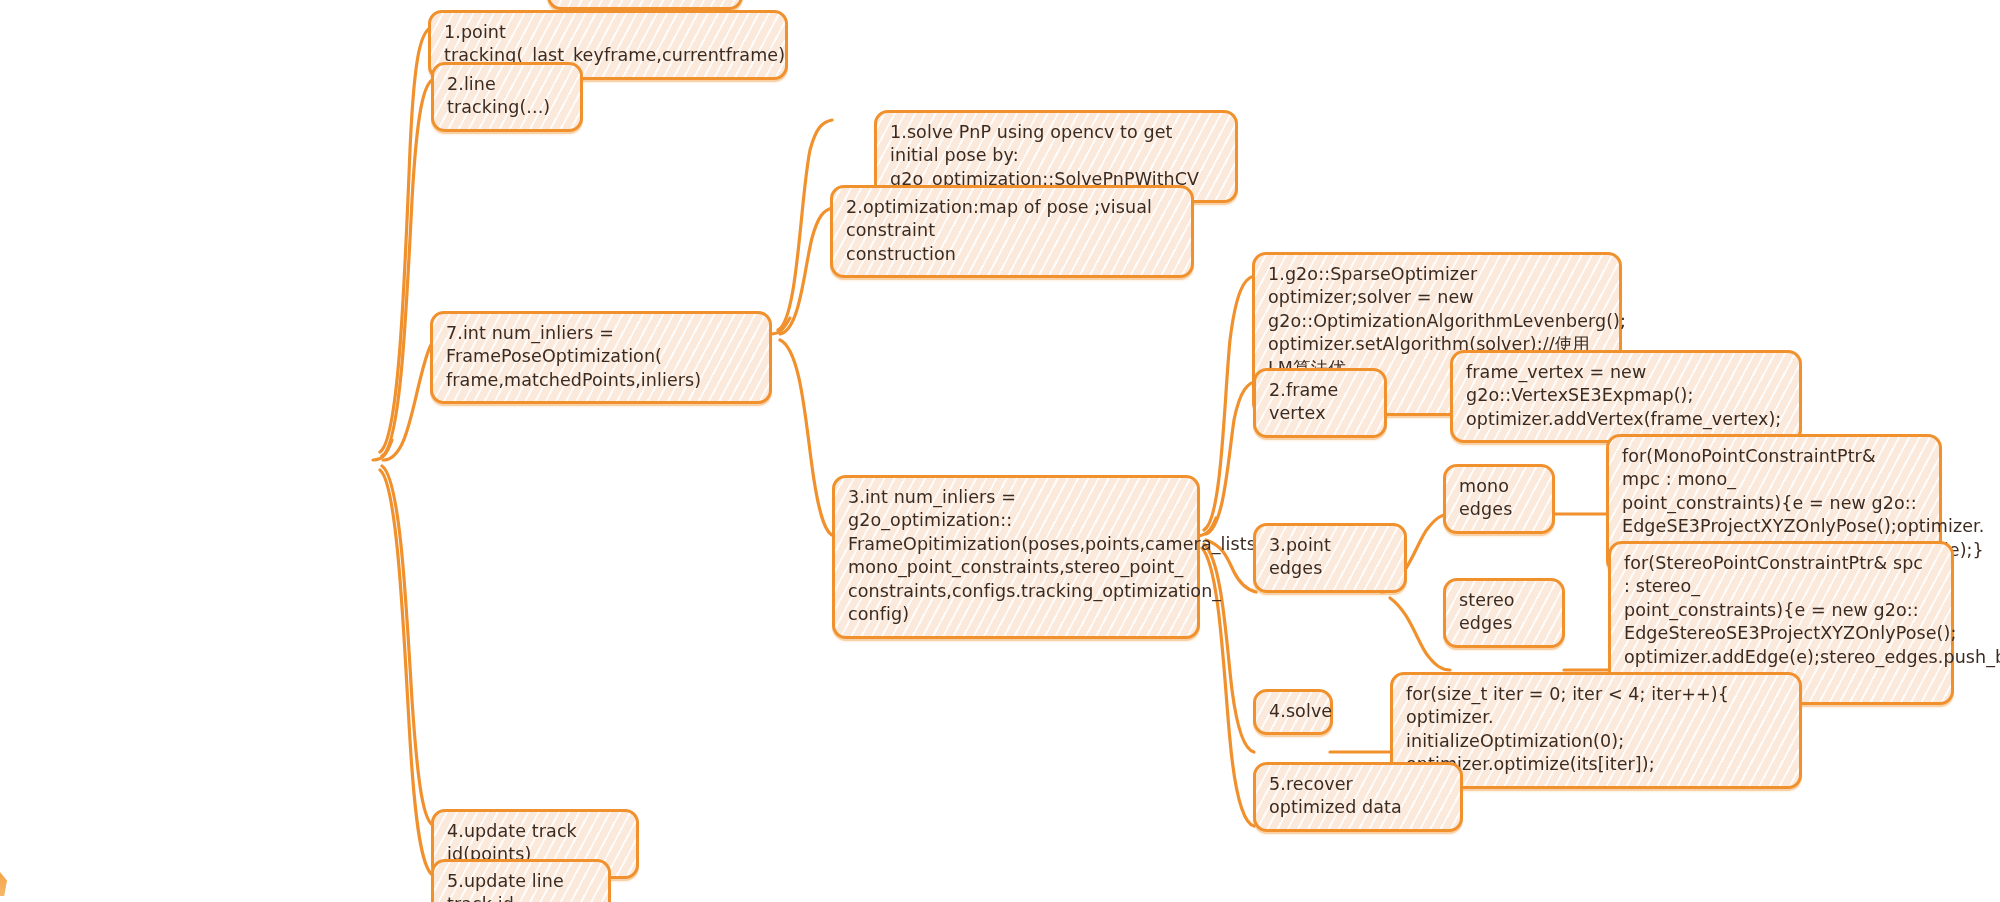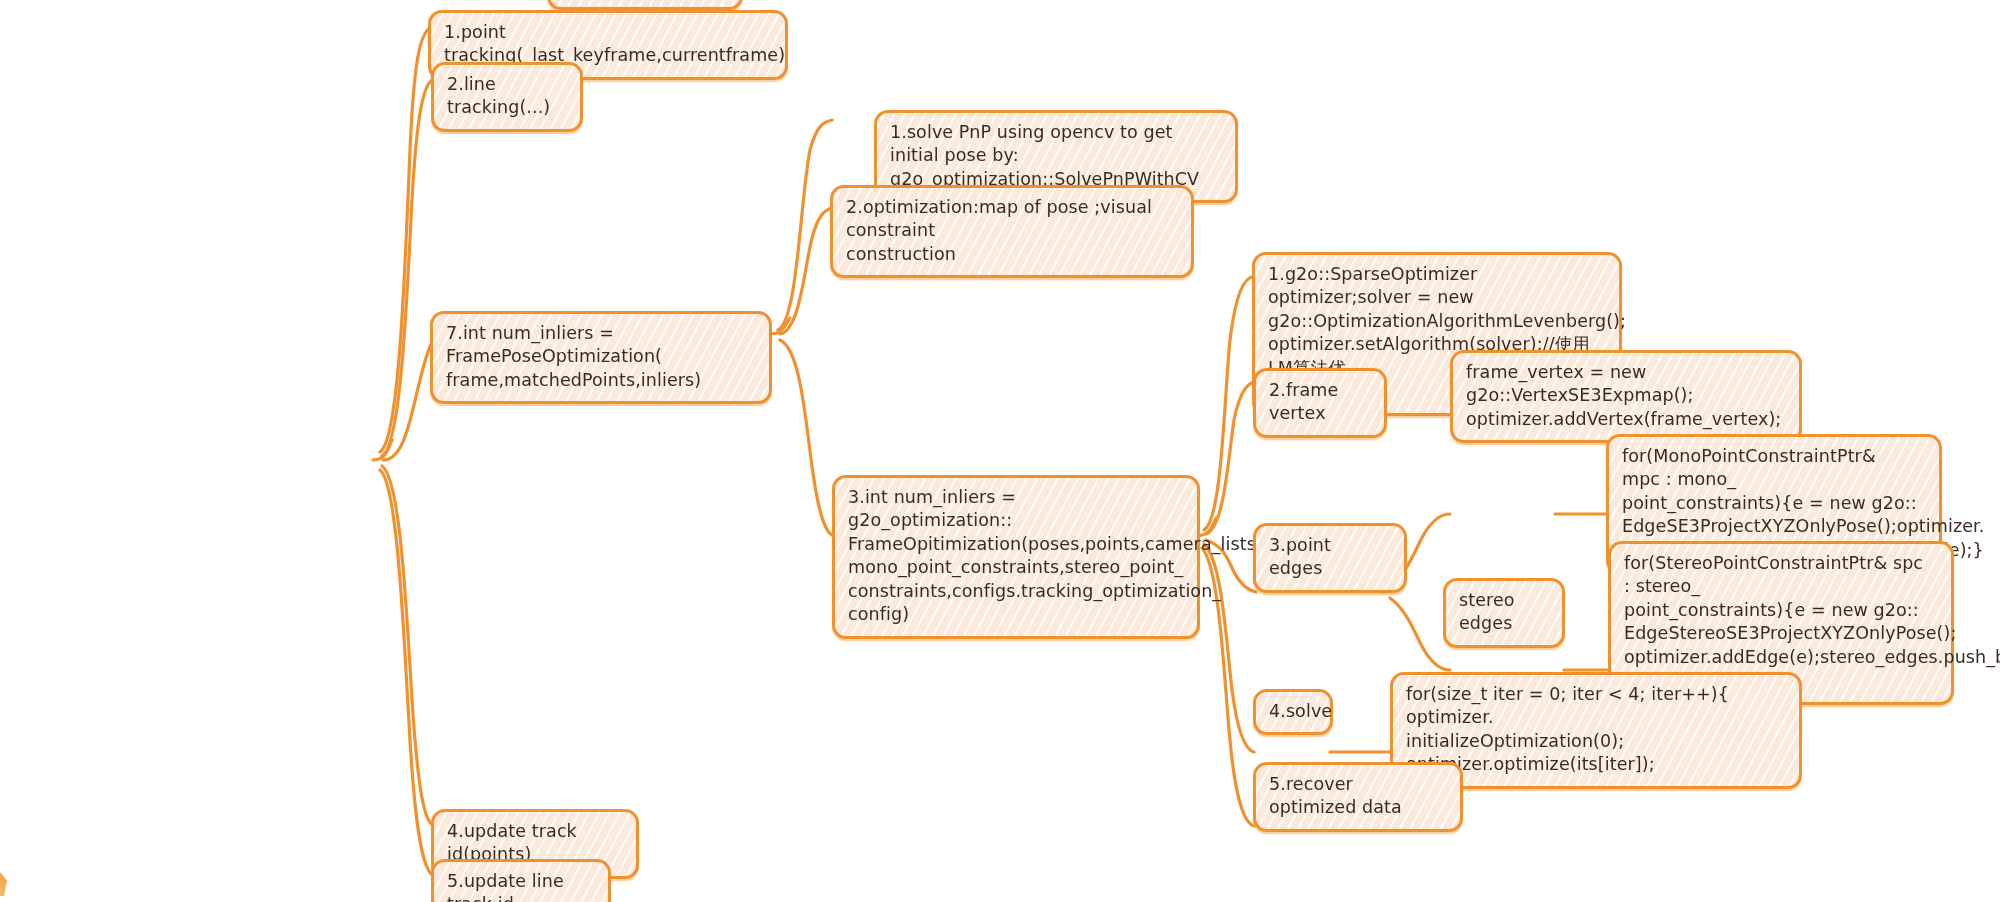--- a/index.html
+++ b/index.html
@@ -140,20 +140,21 @@
 optimizer.setAlgorithm(solver);//使用LM算法优
 化</div>
 
   <div class="node" style="left:1253px;top:368px;width:134px;">2.frame vertex</div>
 
   <div class="node" style="left:1450px;top:350px;width:352px;">frame_vertex = new g2o::VertexSE3Expmap();
 optimizer.addVertex(frame_vertex);</div>
 
   <div class="node" style="left:1253px;top:523px;width:154px;">3.point edges</div>
 
+  <div class="node" style="left:1443px;top:464px;width:112px;">mono edges</div>
 
   <div class="node" style="left:1606px;top:434px;width:336px;">for(MonoPointConstraintPtr&amp; mpc : mono_
 point_constraints){e = new g2o::
 EdgeSE3ProjectXYZOnlyPose();optimizer.
 addEdge(e);mono_edges.push_back(e);}</div>
 
   <div class="node" style="left:1443px;top:578px;width:122px;">stereo edges</div>
 
   <div class="node" style="left:1608px;top:541px;width:346px;">for(StereoPointConstraintPtr&amp; spc : stereo_
 point_constraints){e = new g2o::

